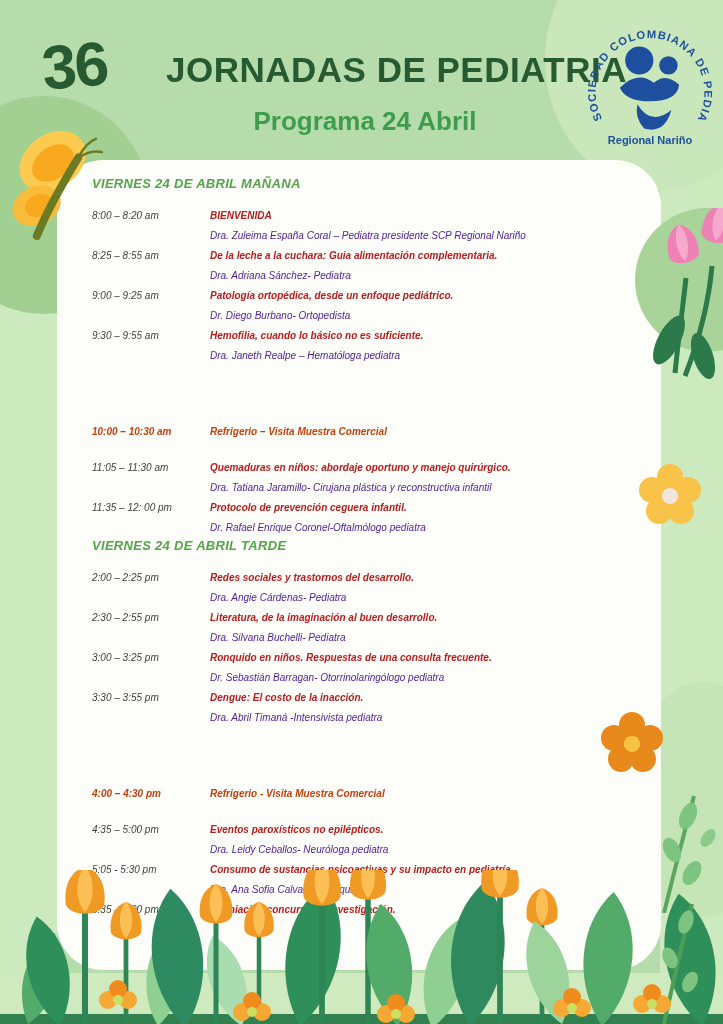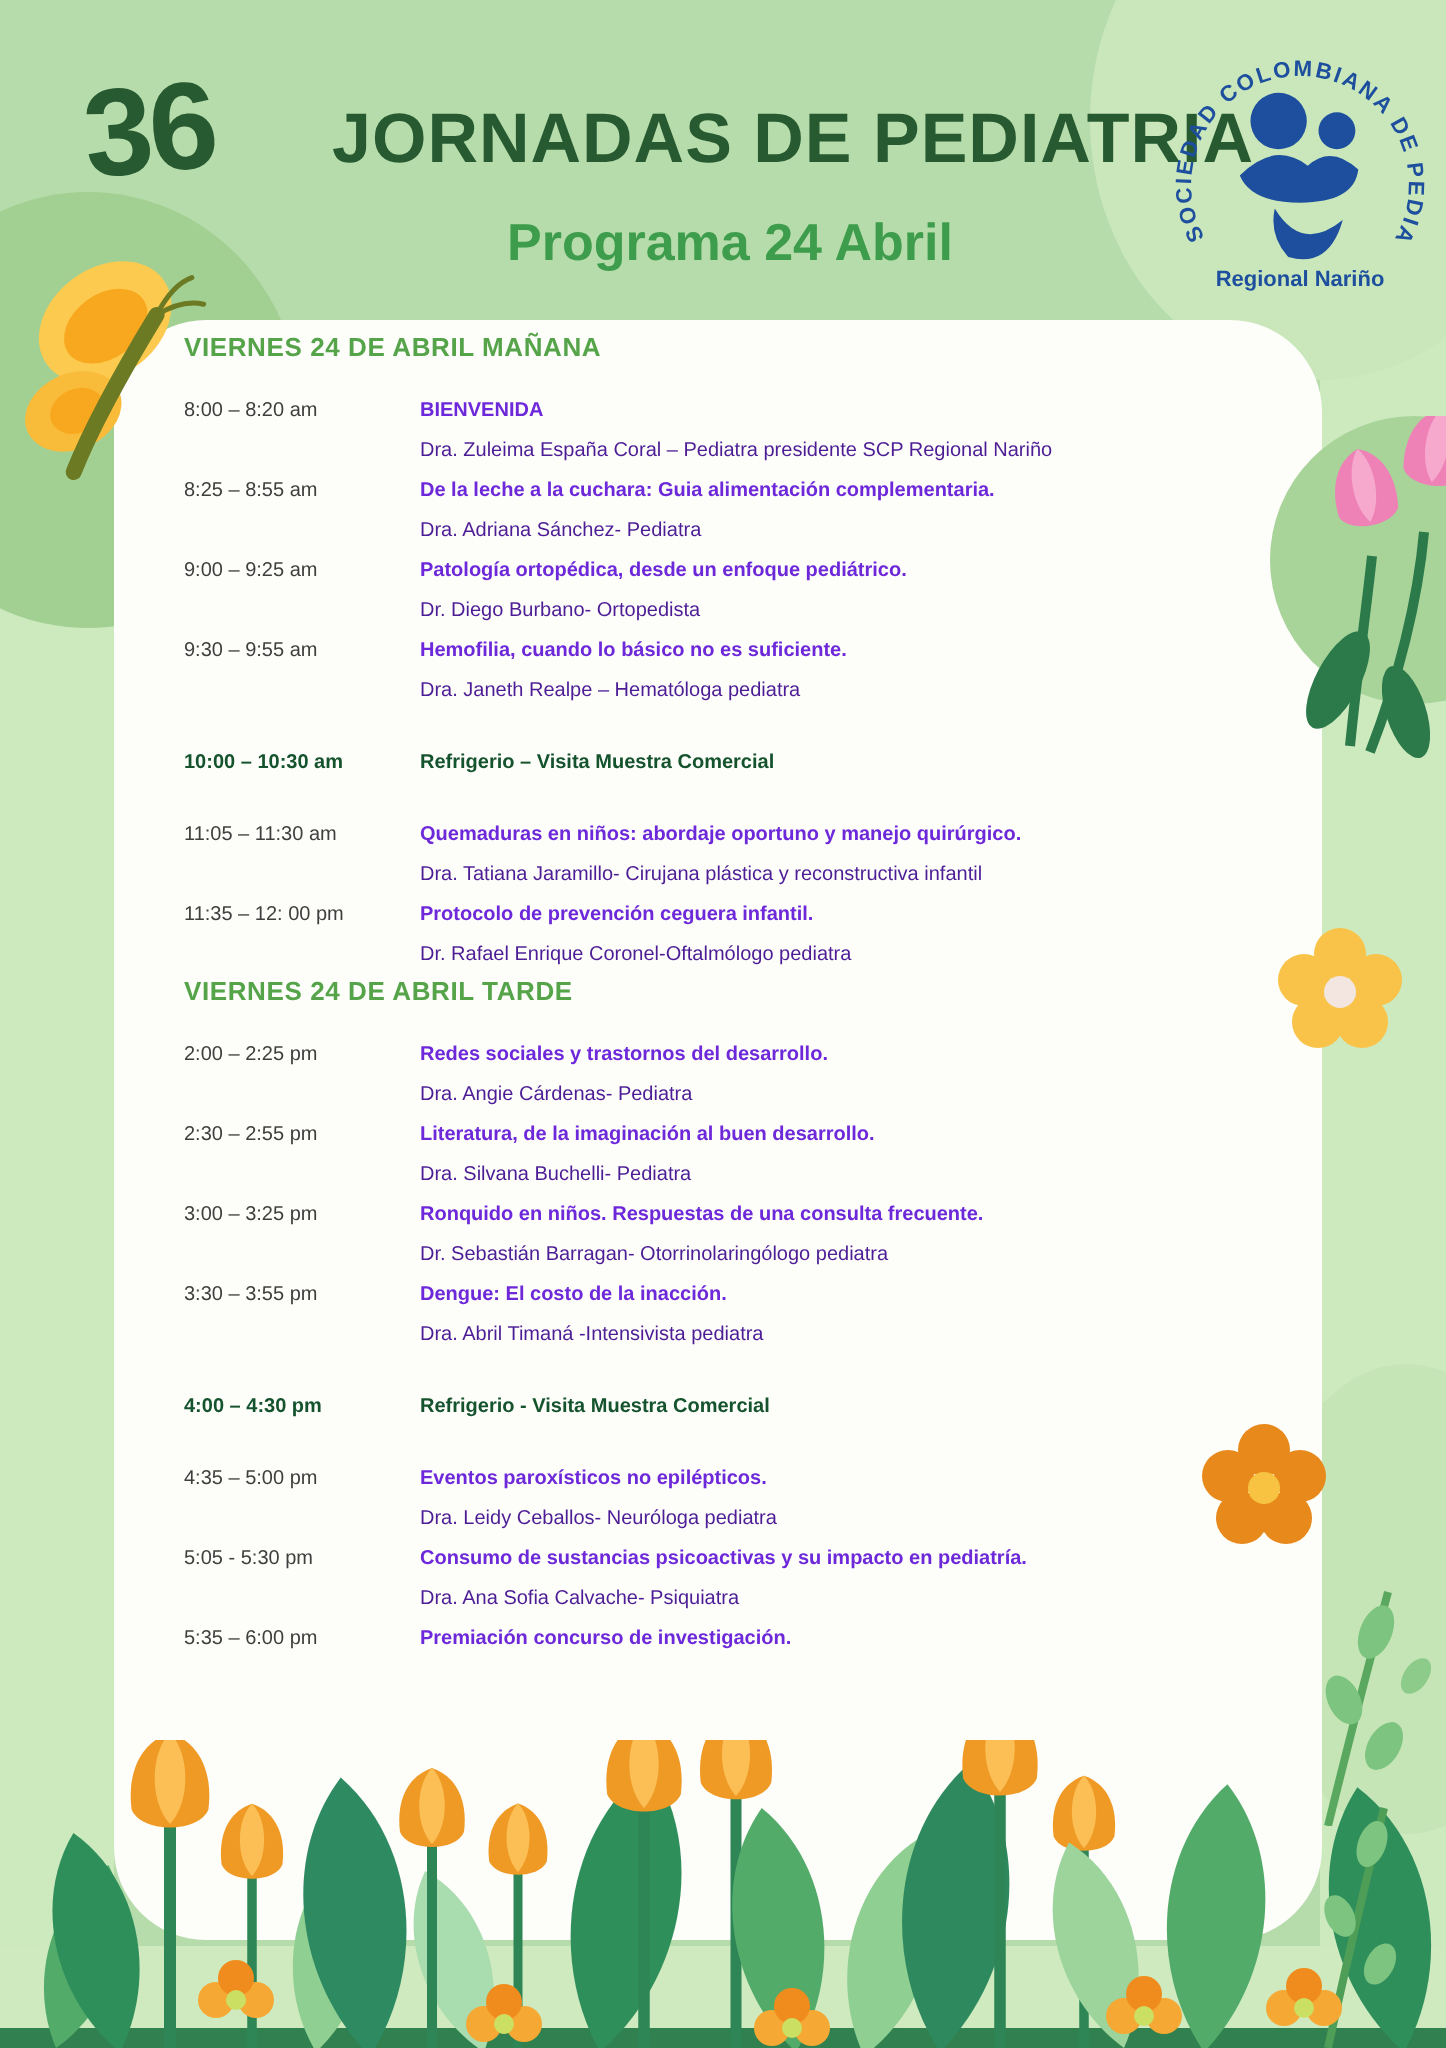--- a/index.html
+++ b/index.html
@@ -22,30 +22,30 @@
   .main-title{position:absolute;left:166px;top:50px;width:430px;font-size:35px;font-weight:800;
               color:#275a31;letter-spacing:.5px;white-space:nowrap;}
   .subtitle{position:absolute;left:150px;top:106px;width:430px;text-align:center;
             font-size:26px;font-weight:800;color:#3e9d4c;}
   .logo{position:absolute;left:577px;top:10px;width:146px;height:136px;}
   .logo-region{position:absolute;left:577px;top:134px;width:146px;text-align:center;
                font-size:11px;font-weight:700;color:#1d4f9e;}
 
   
   .card{position:absolute;left:57px;top:160px;width:604px;height:810px;background:#fdfdfa;
-        border-radius:46px;z-index:2;box-sizing:border-box;padding:6px 6px 0 35px;}
+        border-radius:46px;z-index:2;box-sizing:border-box;padding:16px 6px 0 35px;font-style:italic;}
   .section-heading{font-size:13px;font-weight:700;color:#55a44a;letter-spacing:.3px;
                    margin-bottom:14px;line-height:16px;}
   .row{display:flex;line-height:20px;font-size:10px;color:#3f3f3f;}
   .row .time{width:118px;flex:0 0 118px;}
   .row .content{flex:1;}
-  .talk-title{font-weight:700;color:#6d28d9;}
+  .talk-title{font-weight:700;color:#b91c1c;}
   .talk-speaker{color:#4c1d95;}
   .break-row{margin:16px 0;}
-  .break-row .time,.break-row .talk-title{color:#14532d;font-weight:700;}
+  .break-row .time,.break-row .talk-title{color:#c2410c;font-weight:700;margin-top:40px;}
 
   
   .deco{position:absolute;z-index:3;}
   .garden{position:absolute;left:0;top:870px;width:723px;height:154px;z-index:4;}
 </style>
 </head>
 <body>
 
 <div class="page">
 

